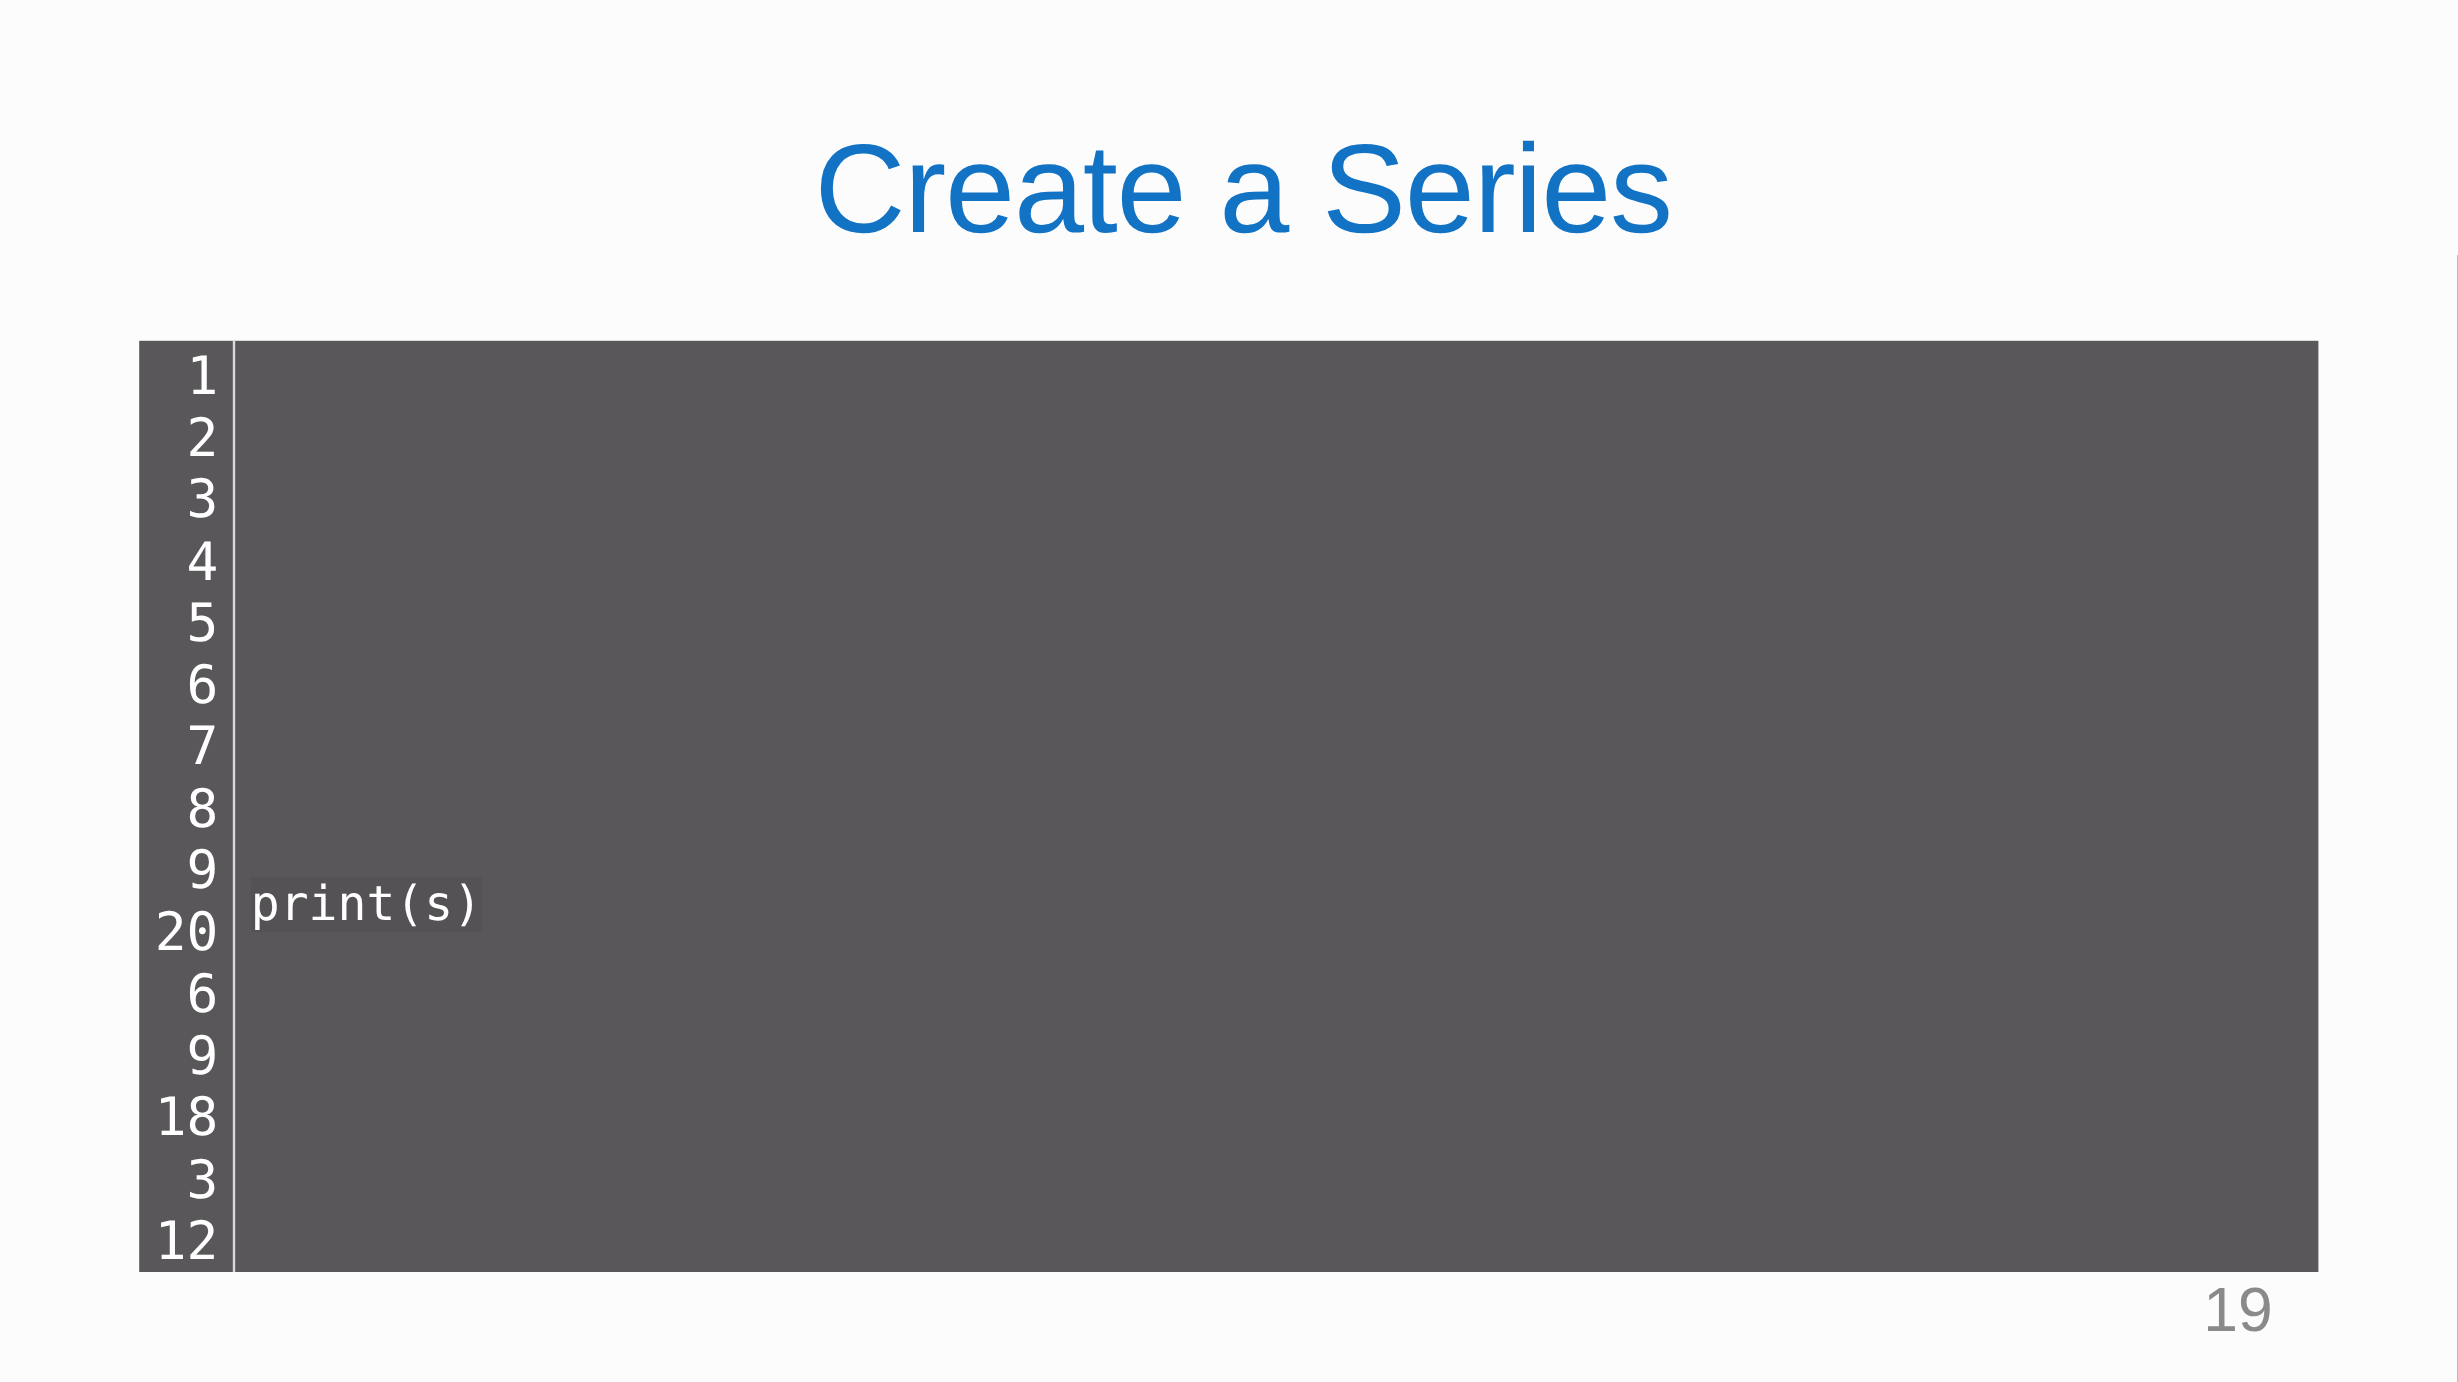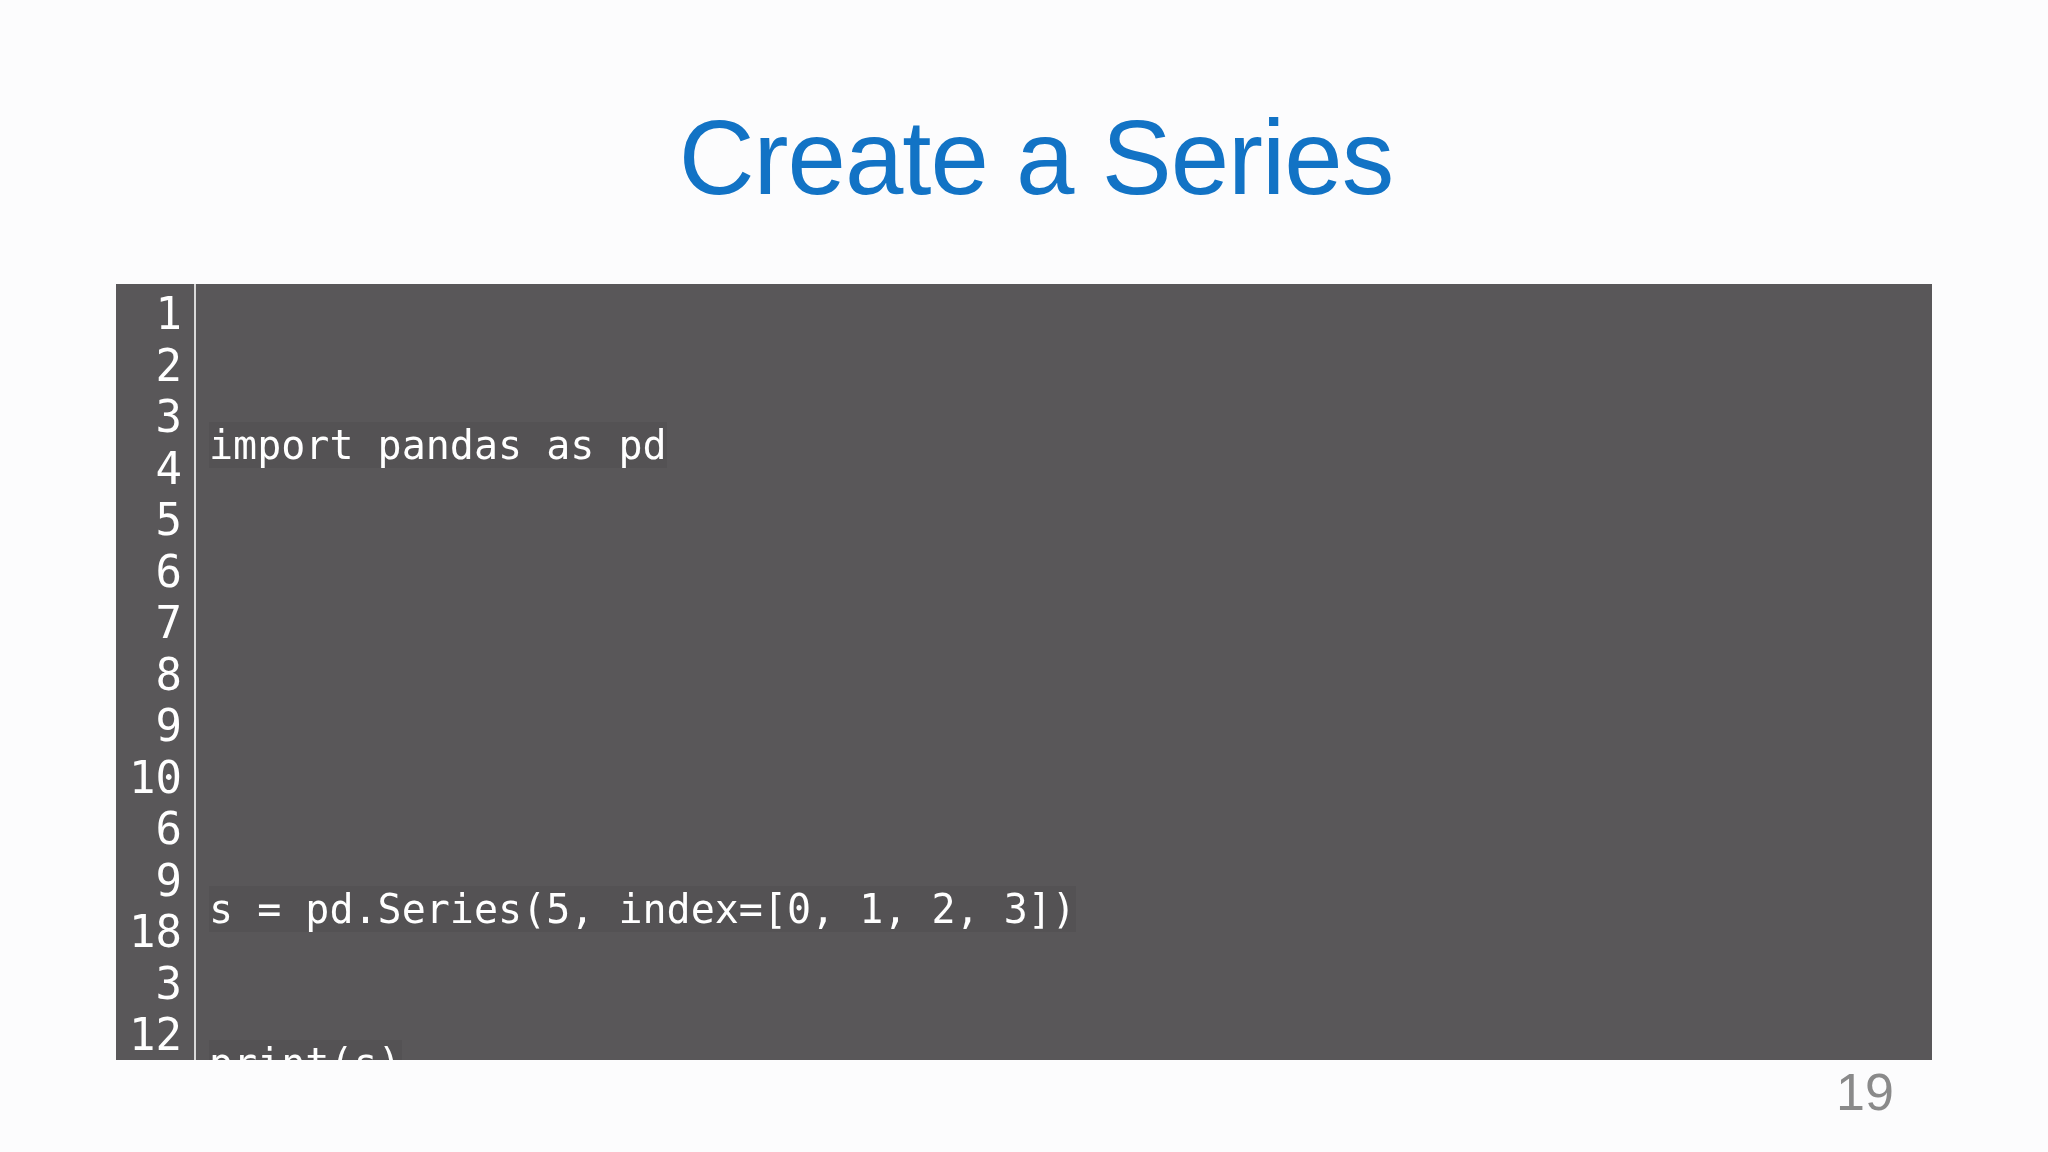--- a/index.html
+++ b/index.html
@@ -87,33 +87,31 @@
   <div class="gutter">
     <div class="gutter-line">1</div>
     <div class="gutter-line">2</div>
     <div class="gutter-line">3</div>
     <div class="gutter-line">4</div>
     <div class="gutter-line">5</div>
     <div class="gutter-line">6</div>
     <div class="gutter-line">7</div>
     <div class="gutter-line">8</div>
     <div class="gutter-line">9</div>
-    <div class="gutter-line">10</div>
+    <div class="gutter-line">20</div>
     <div class="gutter-line">6</div>
     <div class="gutter-line">9</div>
     <div class="gutter-line">18</div>
     <div class="gutter-line">3</div>
     <div class="gutter-line">12</div>
   </div>
   <div class="gutter-separator"></div>
   <div class="code-area">
-    <div class="code-line"><span class="code-text">import pandas as pd</span></div>
     <div class="code-line"><span class="code-text"></span></div>
     <div class="code-line"><span class="code-text"></span></div>
-    <div class="code-line"><span class="code-text">s = pd.Series(5, index=[0, 1, 2, 3])</span></div>
     <div class="code-line"><span class="code-text">print(s)</span></div>
     
     
     
     
     
     
     
   </div>
 </div>

